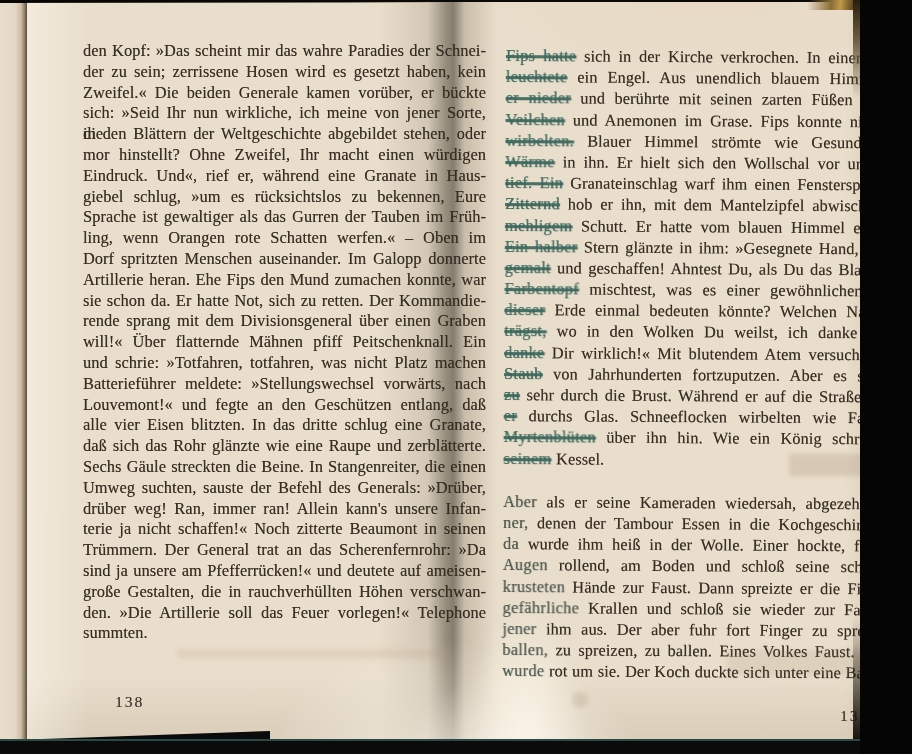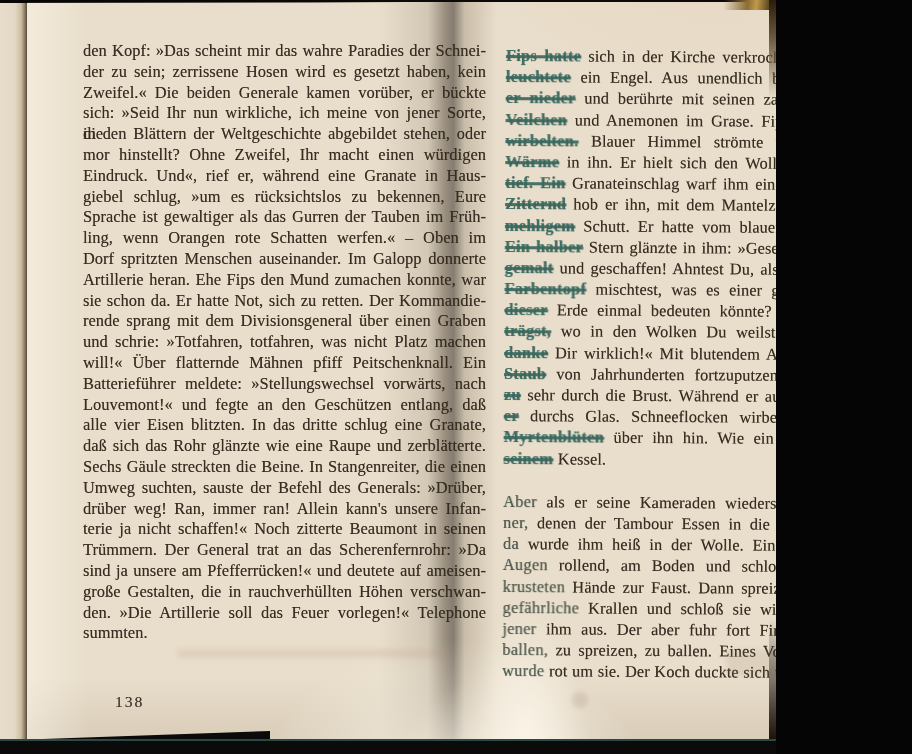--- a/index.html
+++ b/index.html
@@ -1,16 +1,16 @@
 <!DOCTYPE html>
 <html><head>
 <meta charset="utf-8">
 <style>
   html,body{margin:0;padding:0;background:#050505;}
-  #stage{position:relative;width:776px;height:754px;overflow:hidden;background:#0b0a08;
+  #stage{position:relative;width:860px;height:754px;overflow:hidden;background:#0b0a08;
          font-family:"Liberation Serif","DejaVu Serif",serif;}
   
   .left-edge{position:absolute;left:0;top:3px;width:27px;height:740px;
     background:linear-gradient(90deg,#e8ddcc 0%,#e4d8c5 55%,#cdbda2 78%,#8a7a62 92%,#55493a 100%);}
   
   .spread{position:absolute;left:27px;top:2px;width:879px;height:740px;background-color:#e9decb;
     background-image:
       radial-gradient(ellipse 34% 40% at 47% 112%, rgba(252,246,234,.95), rgba(252,246,234,0) 65%),
       radial-gradient(ellipse 25% 30% at 56% 108%, rgba(250,242,229,.8), rgba(250,242,229,0) 60%),
       radial-gradient(ellipse 40% 25% at 78% -5%, rgba(219,186,166,.18), rgba(219,186,166,0) 70%),
@@ -34,21 +34,21 @@
   .text-col{position:absolute;color:#362c21;}
   .col-left{left:56px;top:39px;width:403px;}
   .col-right{left:479px;top:43px;width:419px;transform:rotate(.35deg);transform-origin:top left;}
   .line{height:20.8px;line-height:20.8px;font-size:16.3px;text-align:justify;text-align-last:justify;
     letter-spacing:.1px;word-spacing:.5px;white-space:normal;
     text-shadow:.2px .2px .35px rgba(54,44,33,.55);}
   .col-right .line{height:21.2px;line-height:21.2px;}
   .line.end{text-align-last:left;}
   .para-gap{height:22px;}
   .lead{letter-spacing:.3px;}
-  .lead-strong{color:#3a6f65;font-weight:700;filter:blur(.55px);
+  .lead-strong{color:#3a6f65;font-weight:400;filter:blur(.55px);
     text-decoration:line-through;text-decoration-thickness:2.5px;
     text-decoration-color:rgba(58,111,101,.8);}
   .lead-weak{color:#48584e;filter:blur(.35px);}
   .pagenum{position:absolute;font-size:15.5px;letter-spacing:2px;color:#3d332a;
     text-shadow:.2px .2px .3px rgba(61,51,42,.5);}
   .pn-left{left:88px;top:691px;}
   .pn-right{left:813px;top:705px;}
   
   .ghost{position:absolute;filter:blur(2px);border-radius:4px;}
   .g1{left:150px;top:647px;width:270px;height:9px;background:rgba(176,140,120,.17);}
@@ -73,22 +73,22 @@
         <div class="line">in den Blättern der Weltgeschichte abgebildet stehen, oder</div>
         <div class="line">mor hinstellt? Ohne Zweifel, Ihr macht einen würdigen</div>
         <div class="line">Eindruck. Und«, rief er, während eine Granate in Haus-</div>
         <div class="line">giebel schlug, »um es rücksichtslos zu bekennen, Eure</div>
         <div class="line">Sprache ist gewaltiger als das Gurren der Tauben im Früh-</div>
         <div class="line">ling, wenn Orangen rote Schatten werfen.« – Oben im</div>
         <div class="line">Dorf spritzten Menschen auseinander. Im Galopp donnerte</div>
         <div class="line">Artillerie heran. Ehe Fips den Mund zumachen konnte, war</div>
         <div class="line">sie schon da. Er hatte Not, sich zu retten. Der Kommandie-</div>
         <div class="line">rende sprang mit dem Divisionsgeneral über einen Graben</div>
+        <div class="line">will!« Über flatternde Mähnen pfiff Peitschenknall. Ein</div>
         <div class="line">und schrie: »Totfahren, totfahren, was nicht Platz machen</div>
-        <div class="line">will!« Über flatternde Mähnen pfiff Peitschenknall. Ein</div>
         <div class="line">Batterieführer meldete: »Stellungswechsel vorwärts, nach</div>
         <div class="line">Louvemont!« und fegte an den Geschützen entlang, daß</div>
         <div class="line">alle vier Eisen blitzten. In das dritte schlug eine Granate,</div>
         <div class="line">daß sich das Rohr glänzte wie eine Raupe und zerblätterte.</div>
         <div class="line">Sechs Gäule streckten die Beine. In Stangenreiter, die einen</div>
         <div class="line">Umweg suchten, sauste der Befehl des Generals: »Drüber,</div>
         <div class="line">drüber weg! Ran, immer ran! Allein kann's unsere Infan-</div>
         <div class="line">terie ja nicht schaffen!« Noch zitterte Beaumont in seinen</div>
         <div class="line">Trümmern. Der General trat an das Scherenfernrohr: »Da</div>
         <div class="line">sind ja unsere am Pfefferrücken!« und deutete auf ameisen-</div>

